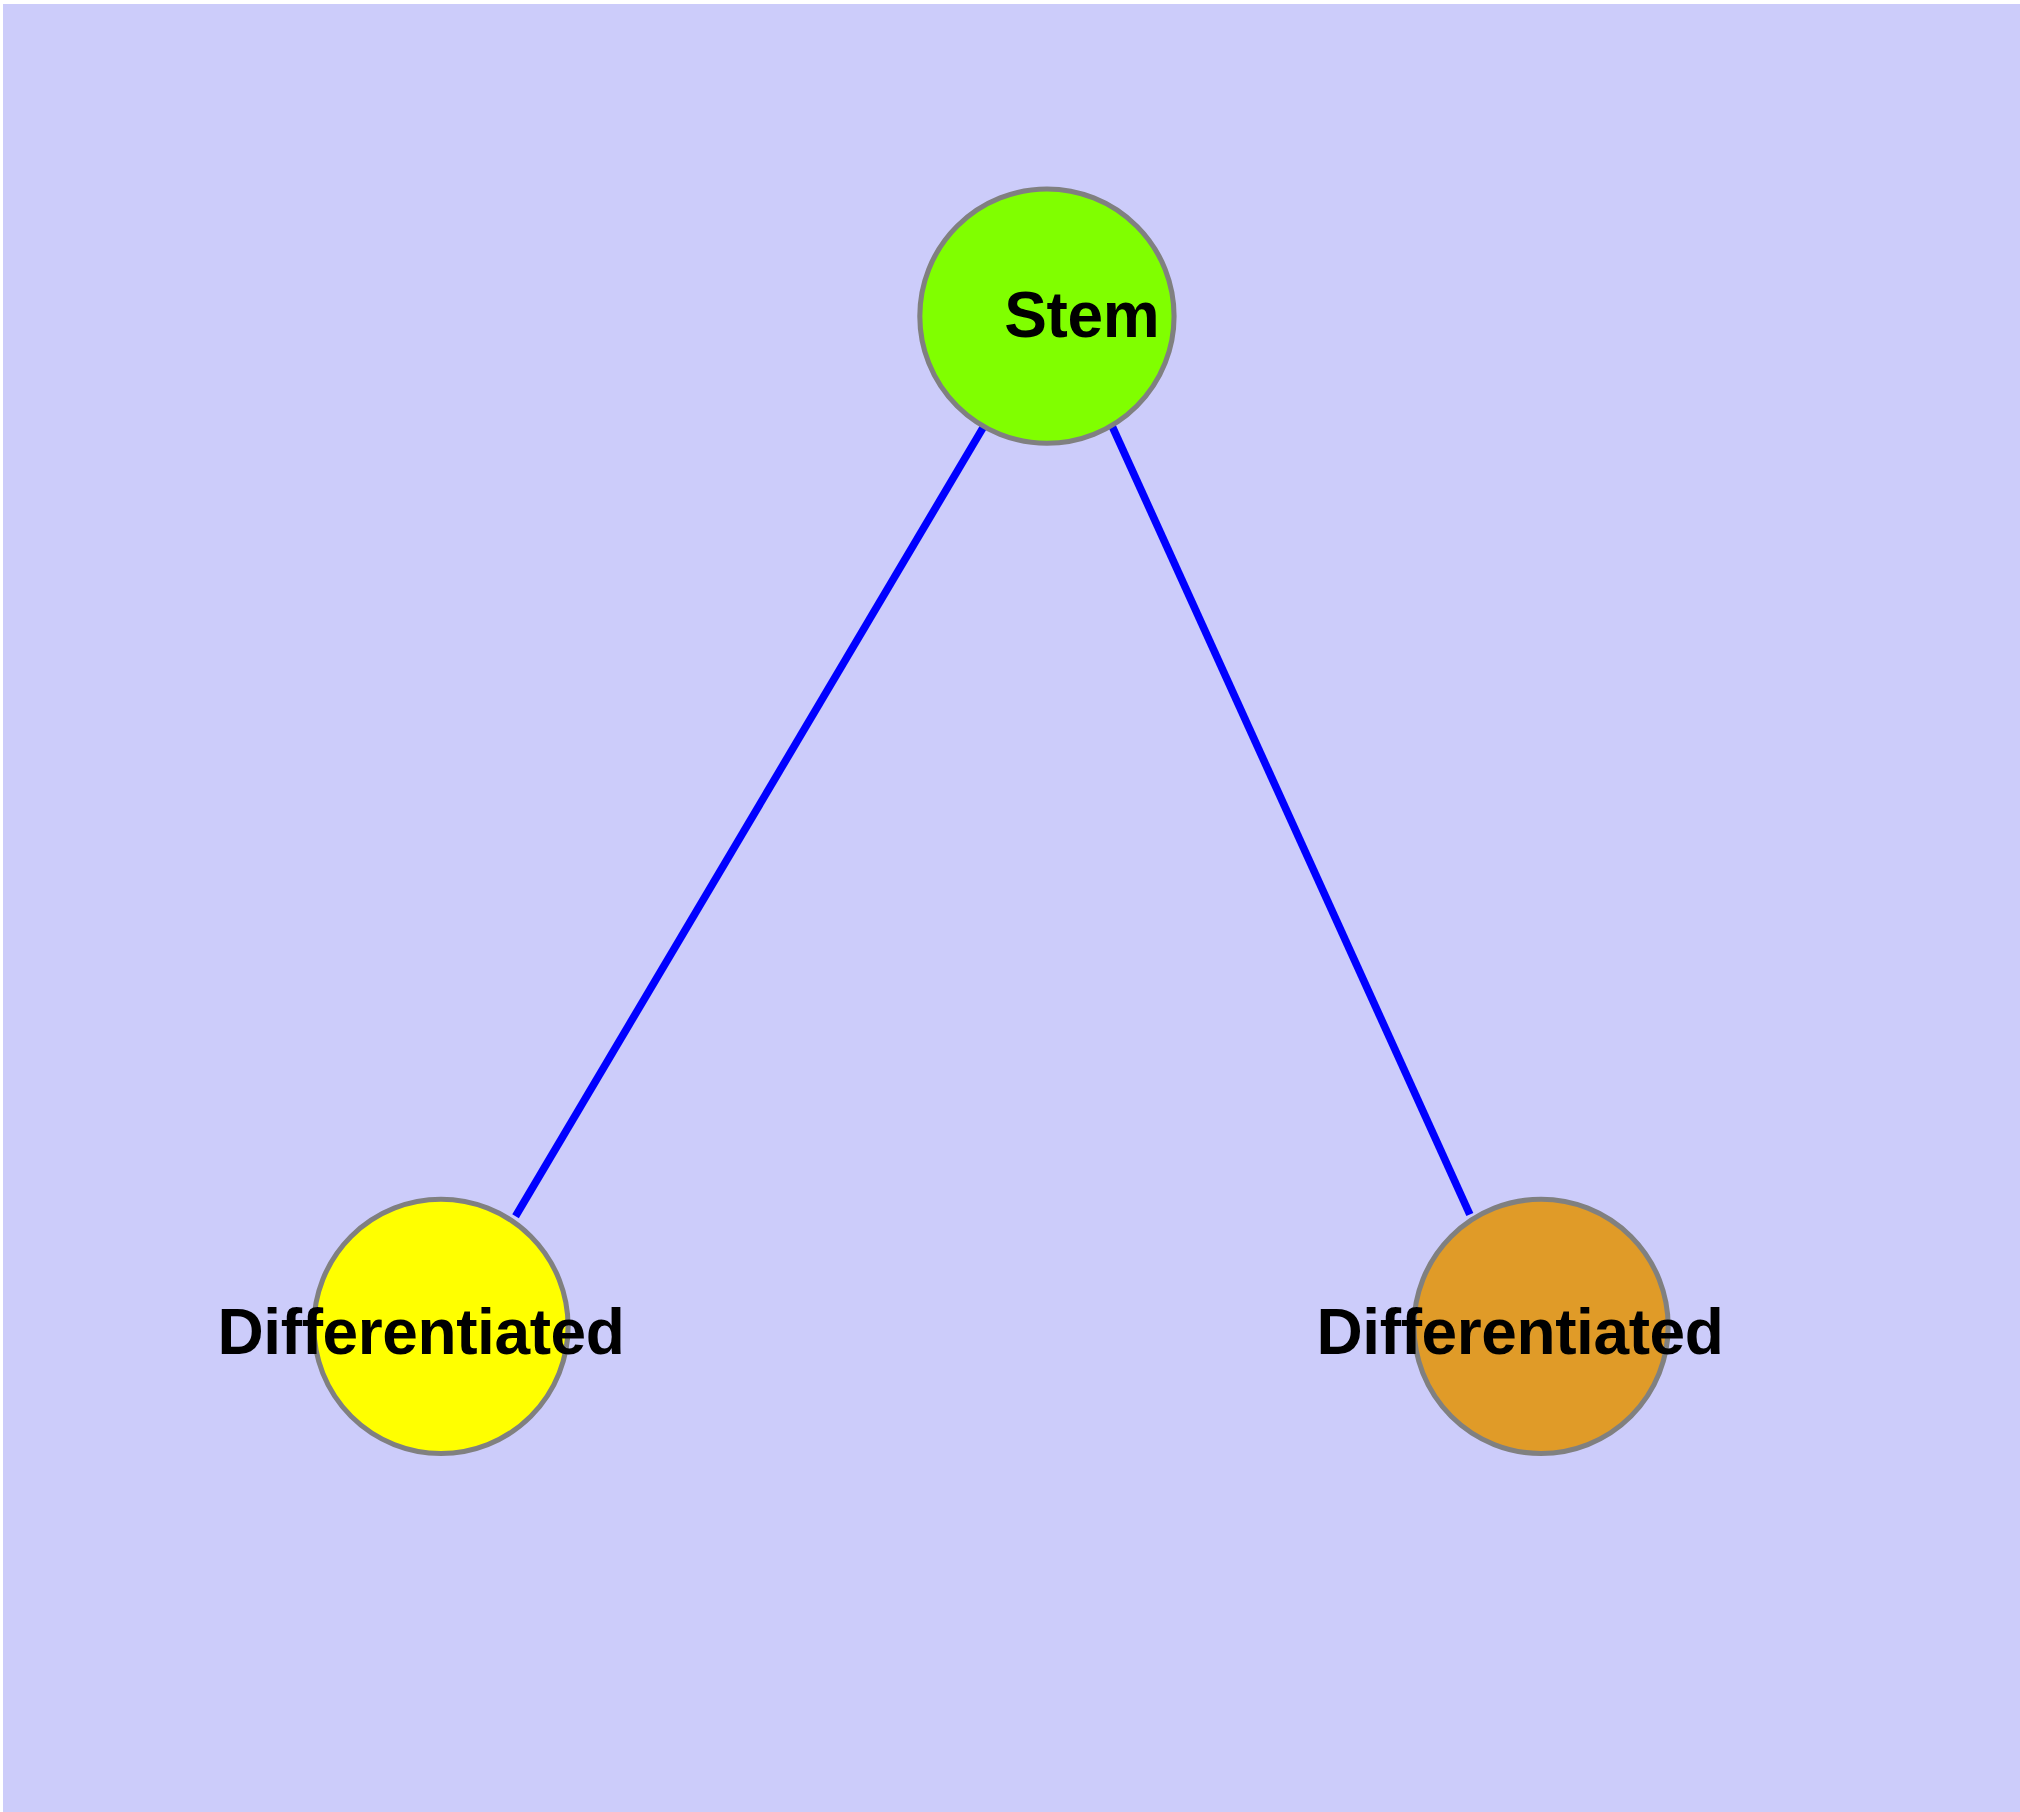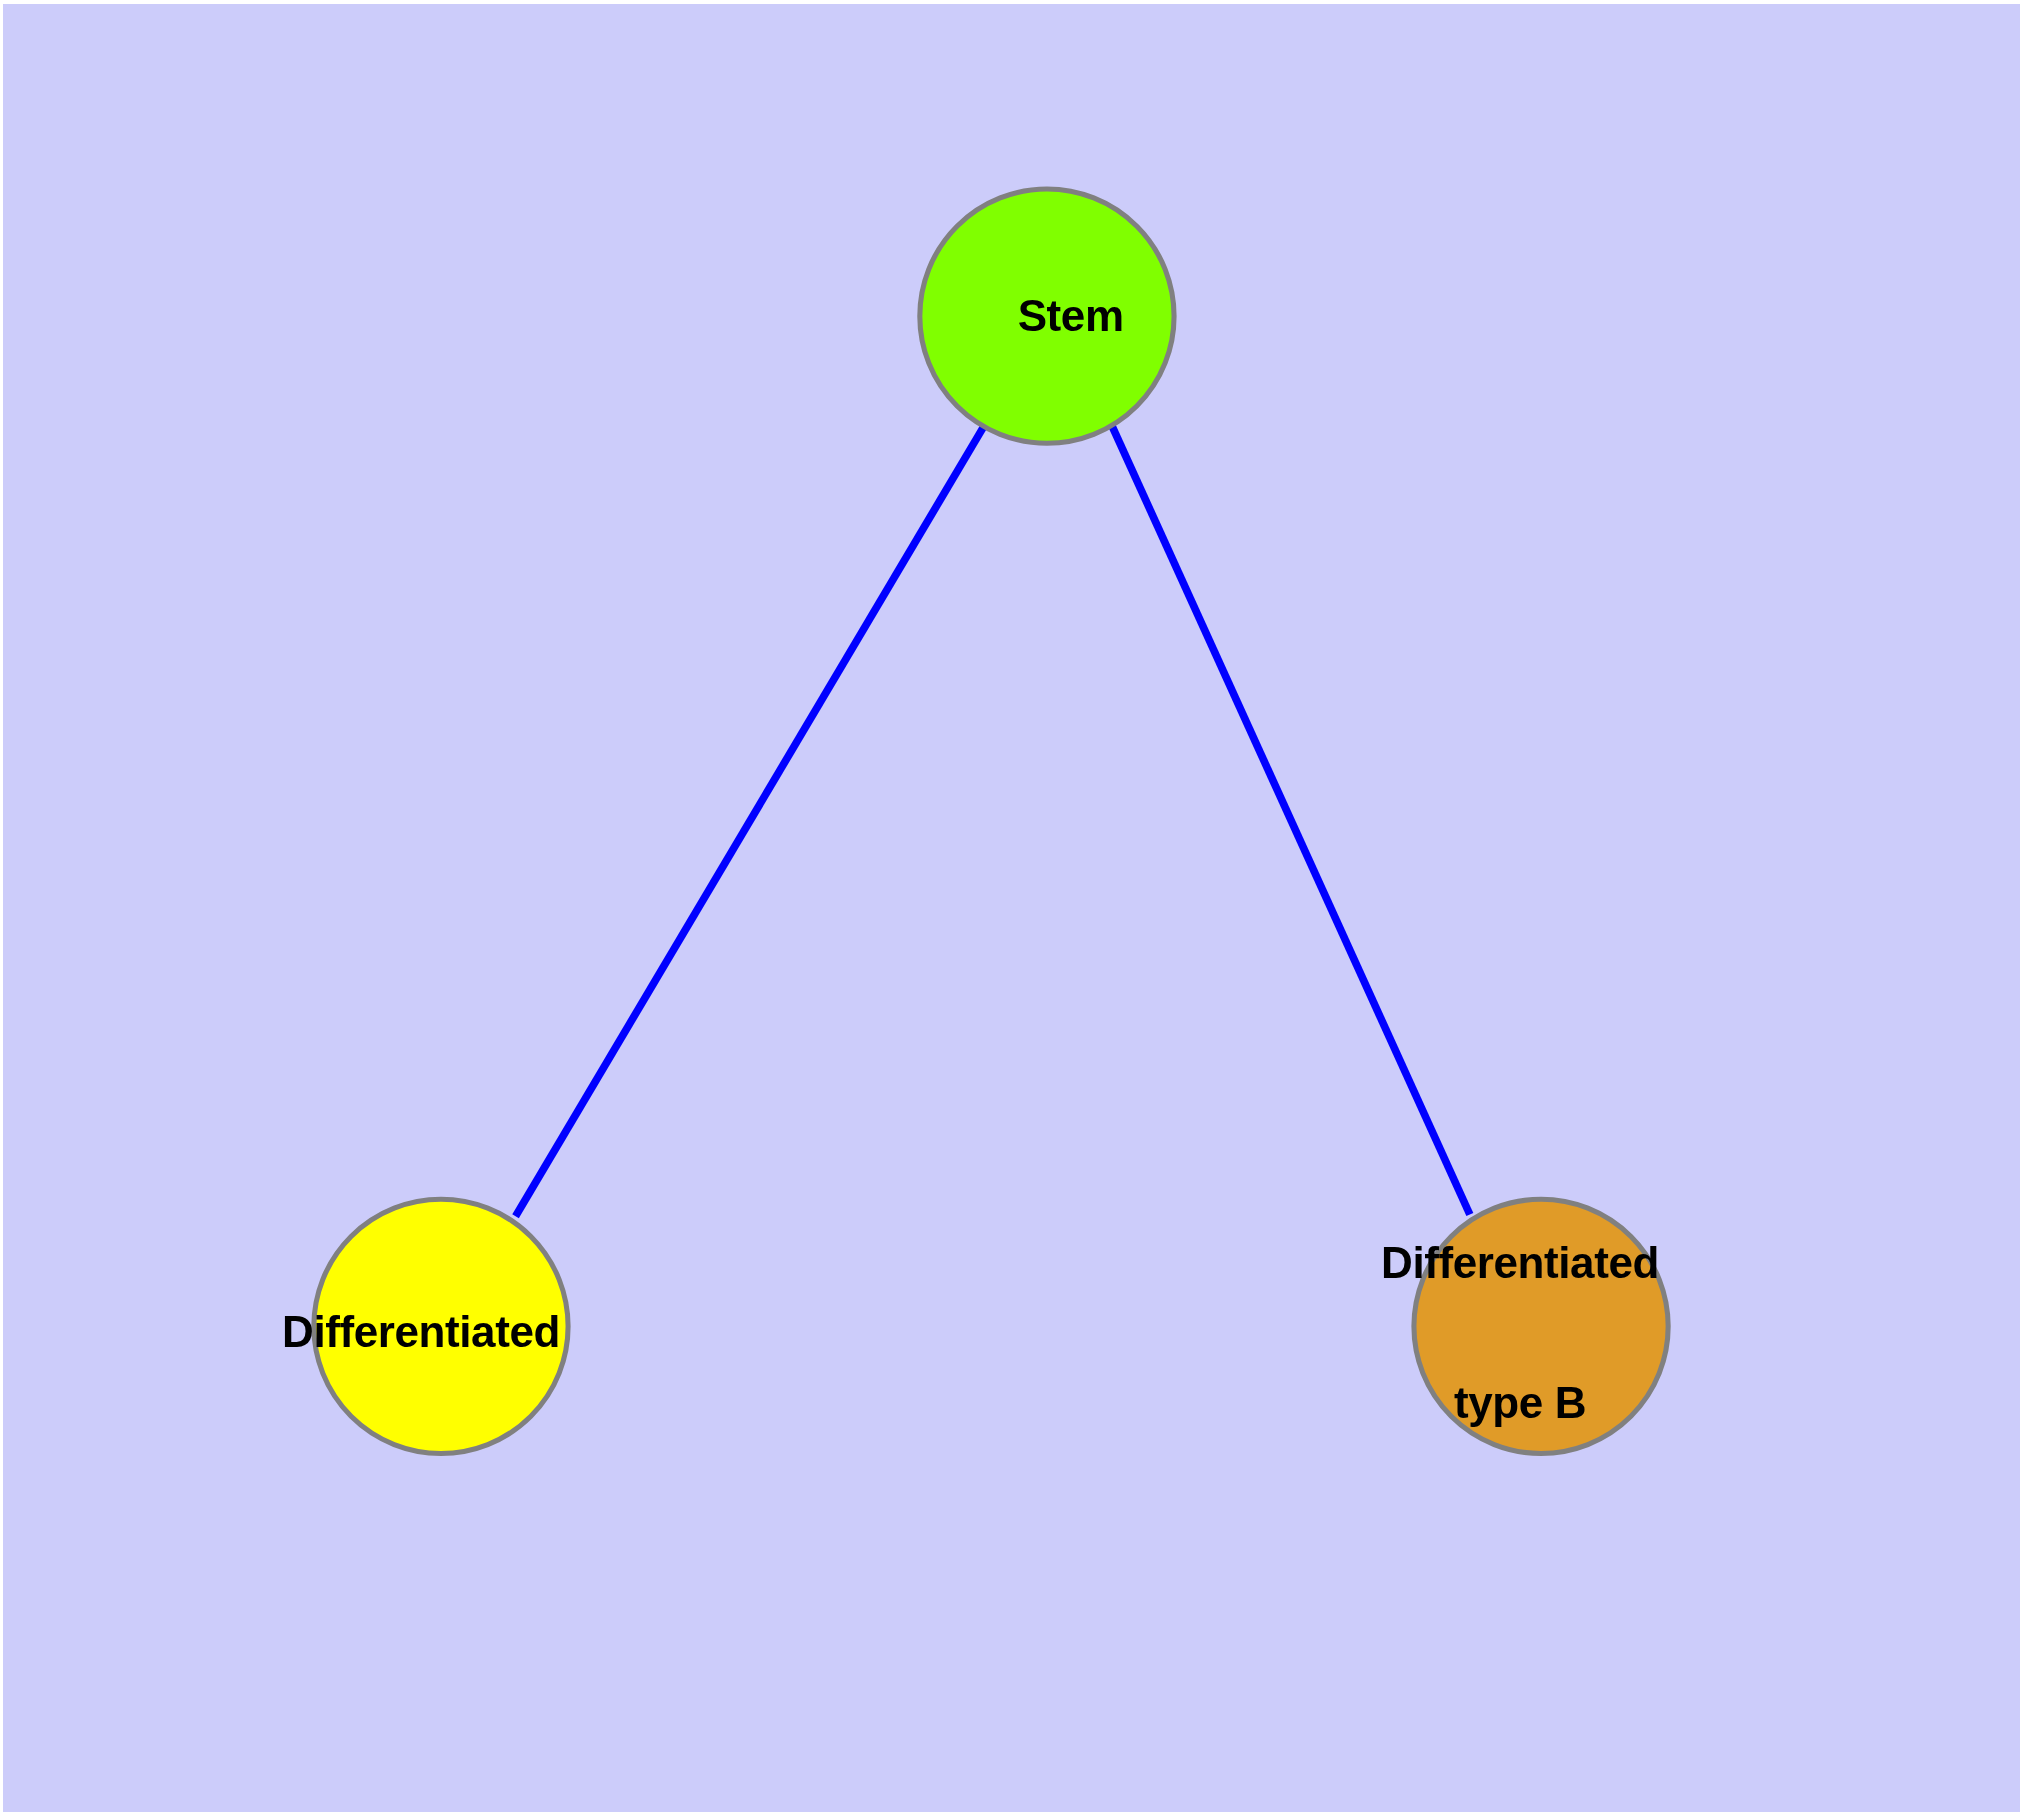--- a/index.html
+++ b/index.html
@@ -31,21 +31,21 @@
     top: 0;
     width: 2021px;
     height: 1812px;
     display: block;
   }
   .node-label {
     position: absolute;
     color: #000000;
     font-weight: bold;
     font-family: "Liberation Sans", sans-serif;
-    font-size: 44px;
+    font-size: 64px;
     line-height: 1.06;
     text-align: center;
     white-space: pre;
     letter-spacing: -0.4px;
     transform: translate(-50%, -50%);
     pointer-events: none;
     user-select: none;
   }
 </style>
 </head>
@@ -72,17 +72,16 @@
   <div class="node-label" style="left:1047px; top:316px;">
     <span>Stem</span>
   </div>
 
   <div class="node-label" style="left:421px; top:1333px;">
     <div>Differentiated</div>
   </div>
 
   <div class="node-label" style="left:1520px; top:1333px;">
     <div>Differentiated</div>
-    <div>type B</div>
   </div>
 
 </div>
 
 
 </body></html>

